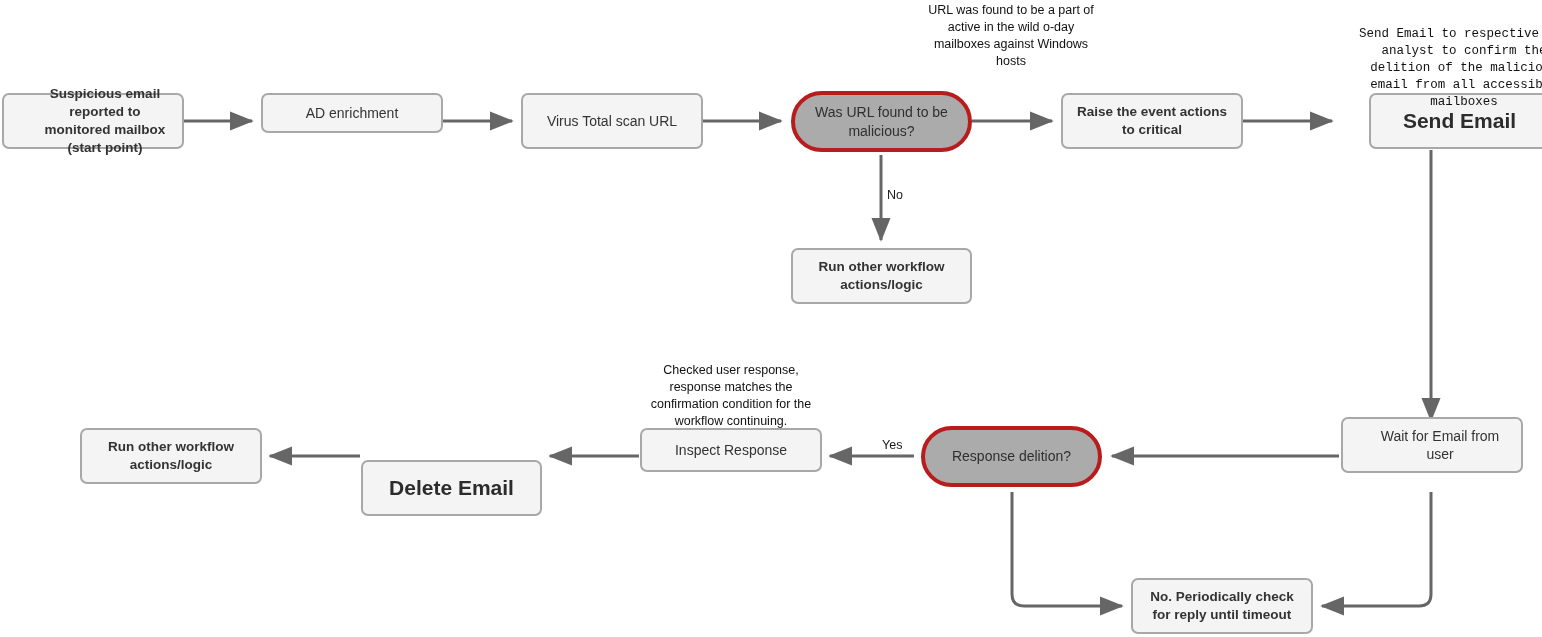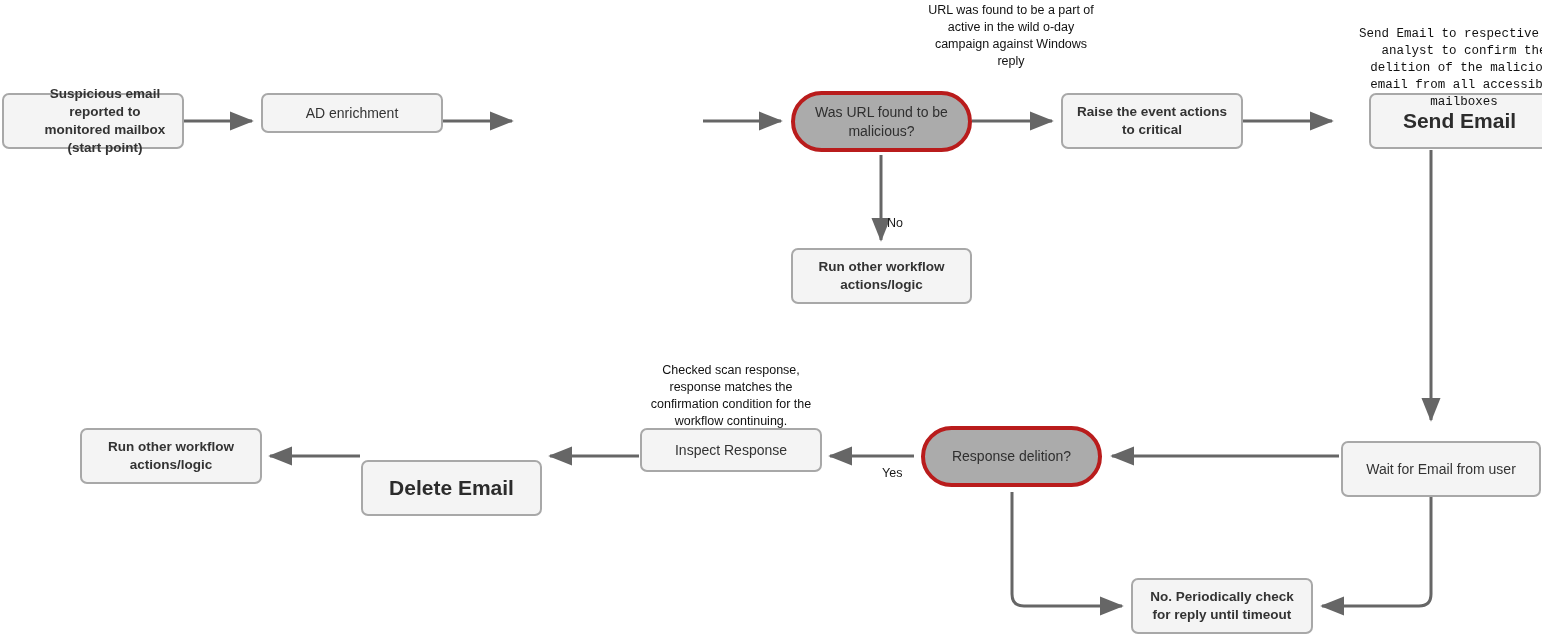--- a/index.html
+++ b/index.html
@@ -67,21 +67,20 @@
     color: #111111;
     font-weight: normal;
     box-sizing: border-box;
   }
   .edge-label {
     position: absolute;
     font-size: 12.5px;
     color: #1a1a1a;
     font-weight: normal;
     white-space: nowrap;
-    margin-top: 28px;
   }
 </style>
 </head>
 <body>
 
 <div id="canvas">
 
   <svg id="edge-layer" viewBox="0 0 1542 637">
     <defs>
       <marker id="arrowhead" markerWidth="9" markerHeight="9" refX="7.4" refY="3.6" orient="auto" markerUnits="strokeWidth">
@@ -117,20 +116,23 @@
   </svg>
 
   <div class="node" style="left:2px; top:93px; width:182px; height:56px;padding-left:32px;">
     <span>Suspicious email reported to monitored mailbox (start point)</span>
   </div>
 
   <div class="node plain" style="left:261px; top:93px; width:182px; height:40px;">
     <span>AD enrichment</span>
   </div>
 
+  <div class="node plain" style="left:521px; top:93px; width:182px; height:56px;">
+    <span>Virus Total scan URL</span>
+  </div>
 
   <div class="node decision" style="left:791px; top:91px; width:181px; height:61px;">
     <span>Was URL found to be malicious?</span>
   </div>
 
   <div class="node" style="left:1061px; top:93px; width:182px; height:56px;">
     <span>Raise the event actions to critical</span>
   </div>
 
   <div class="node big" style="left:1341px; top:93px; width:181px; height:56px;margin-left:28px;">
@@ -150,31 +152,31 @@
   </div>
 
   <div class="node plain" style="left:640px; top:428px; width:182px; height:44px;">
     <span>Inspect Response</span>
   </div>
 
   <div class="node decision" style="left:921px; top:426px; width:181px; height:61px;">
     <span>Response delition?</span>
   </div>
 
-  <div class="node plain" style="left:1341px; top:441px; width:200px; height:56px;">
+  <div class="node plain" style="left:1341px; top:417px; width:182px; height:56px;padding-left:24px;">
     <span>Wait for Email from user</span>
   </div>
 
   <div class="node" style="left:1131px; top:578px; width:182px; height:56px;">
     <span>No. Periodically check for reply until timeout</span>
   </div>
 
-  <div class="annotation" style="left:925px; top:2px; width:172px;">URL was found to be a part of active in the wild o-day campaign against Windows reply</div>
+  <div class="annotation" style="left:925px; top:2px; width:172px;">URL was found to be a part of active in the wild o-day mailboxes against Windows hosts</div>
 
   <div class="annotation" style="left:1349px; top:26px; width:230px;font-family:Liberation Mono, monospace;">Send Email to respective SOC analyst to confirm the delition of the malicious email from all accessible mailboxes</div>
 
-  <div class="annotation" style="left:638px; top:362px; width:186px;">Checked scan response, response matches the confirmation condition for the workflow continuing.</div>
+  <div class="annotation" style="left:638px; top:362px; width:186px;">Checked user response, response matches the confirmation condition for the workflow continuing.</div>
 
   <div class="edge-label" style="left:887px; top:188px;">No</div>
 
   <div class="edge-label" style="left:882px; top:438px;">Yes</div>
 
 </div>
 
 </body></html>

